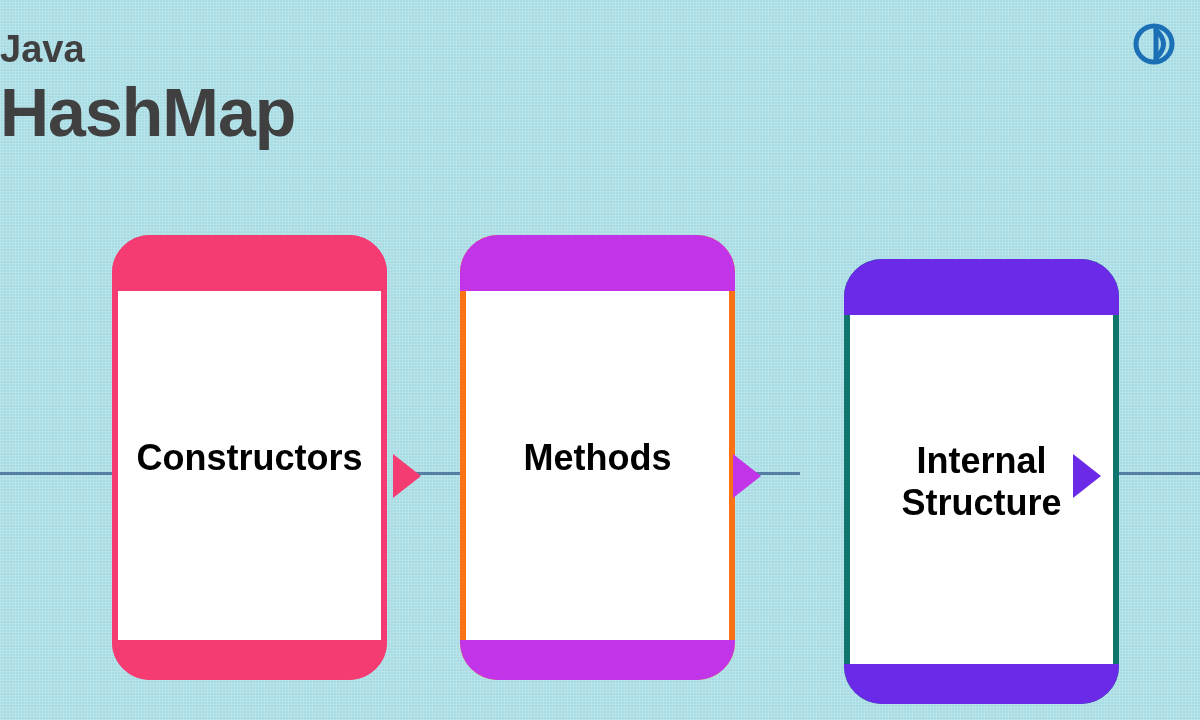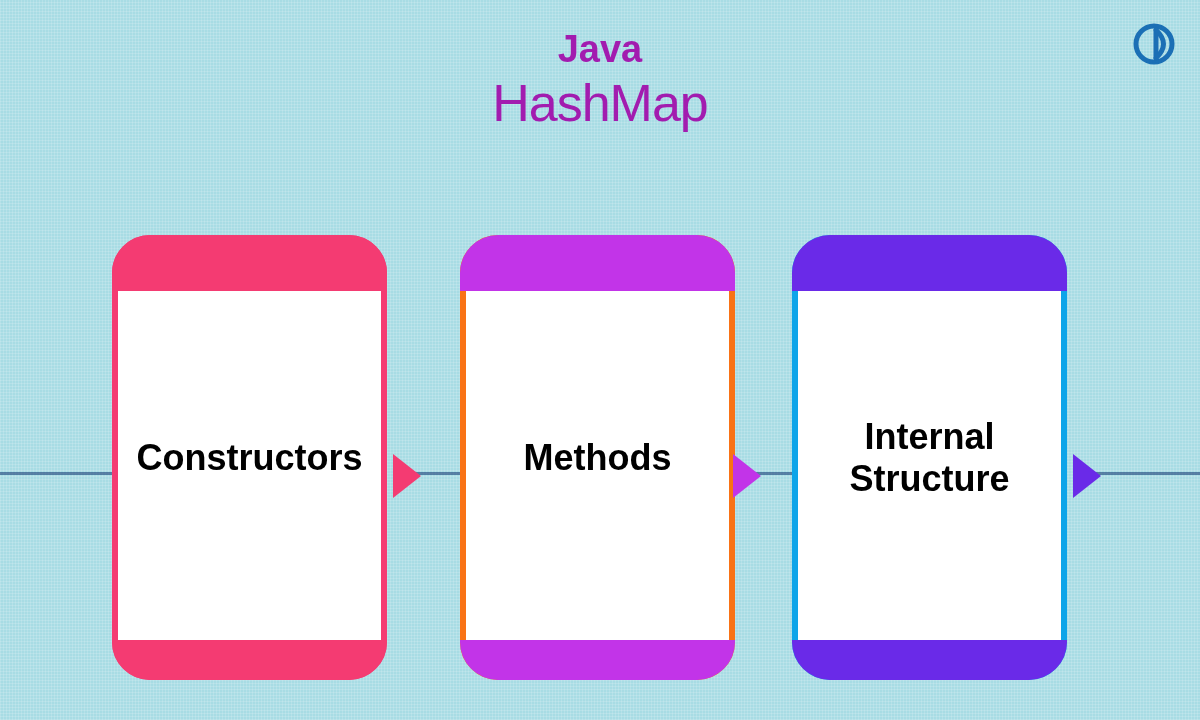--- a/index.html
+++ b/index.html
@@ -8,31 +8,30 @@
       height: 720px;
       background: #a8dce4;
       background-image: 
         repeating-linear-gradient(0deg, rgba(255,255,255,0.15) 0px, rgba(255,255,255,0.15) 1px, transparent 1px, transparent 3px),
         repeating-linear-gradient(90deg, rgba(255,255,255,0.15) 0px, rgba(255,255,255,0.15) 1px, transparent 1px, transparent 3px);
       position: relative;
       font-family: Arial, Helvetica, sans-serif;
       overflow: hidden;
     }
     .title-wrap {
-      text-align: center;
       padding-top: 28px;
-      color: #a21caf;
+      color: #404040;
     }
     .subtitle {
       font-size: 38px;
       font-weight: 700;
     }
     .main-title {
-      font-size: 52px;
-      font-weight: 400;
+      font-size: 68px;
+      font-weight: 700;
       margin-top: 2px;
       letter-spacing: -1px;
     }
     .logo {
       position: absolute;
       top: 22px;
       right: 24px;
       width: 44px;
       height: 44px;
     }
@@ -54,21 +53,21 @@
       top: 235px;
       border-radius: 38px;
       background: #fff;
       display: flex;
       flex-direction: column;
       align-items: center;
       justify-content: center;
     }
     .card-1 { left: 112px; border: 6px solid #f43b72; }
     .card-2 { left: 460px; border: 6px solid #f97316; }
-    .card-3 { left: 792px; border: 6px solid #0ea5e9; }
+    .card-3 { left: 844px; border: 6px solid #0f766e; margin-top: 24px; }
     .card-cap-top, .card-cap-bot {
       position: absolute;
       left: -6px; right: -6px;
       height: 56px;
     }
     .card-cap-top { top: -6px; border-radius: 38px 38px 0 0; }
     .card-cap-bot { bottom: -6px; border-radius: 0 0 38px 38px; height: 40px; }
     .card-1 .card-cap-top, .card-1 .card-cap-bot { background: #f43b72; }
     .card-2 .card-cap-top, .card-2 .card-cap-bot { background: #c234e8; }
     .card-3 .card-cap-top, .card-3 .card-cap-bot { background: #6a2ae8; }

